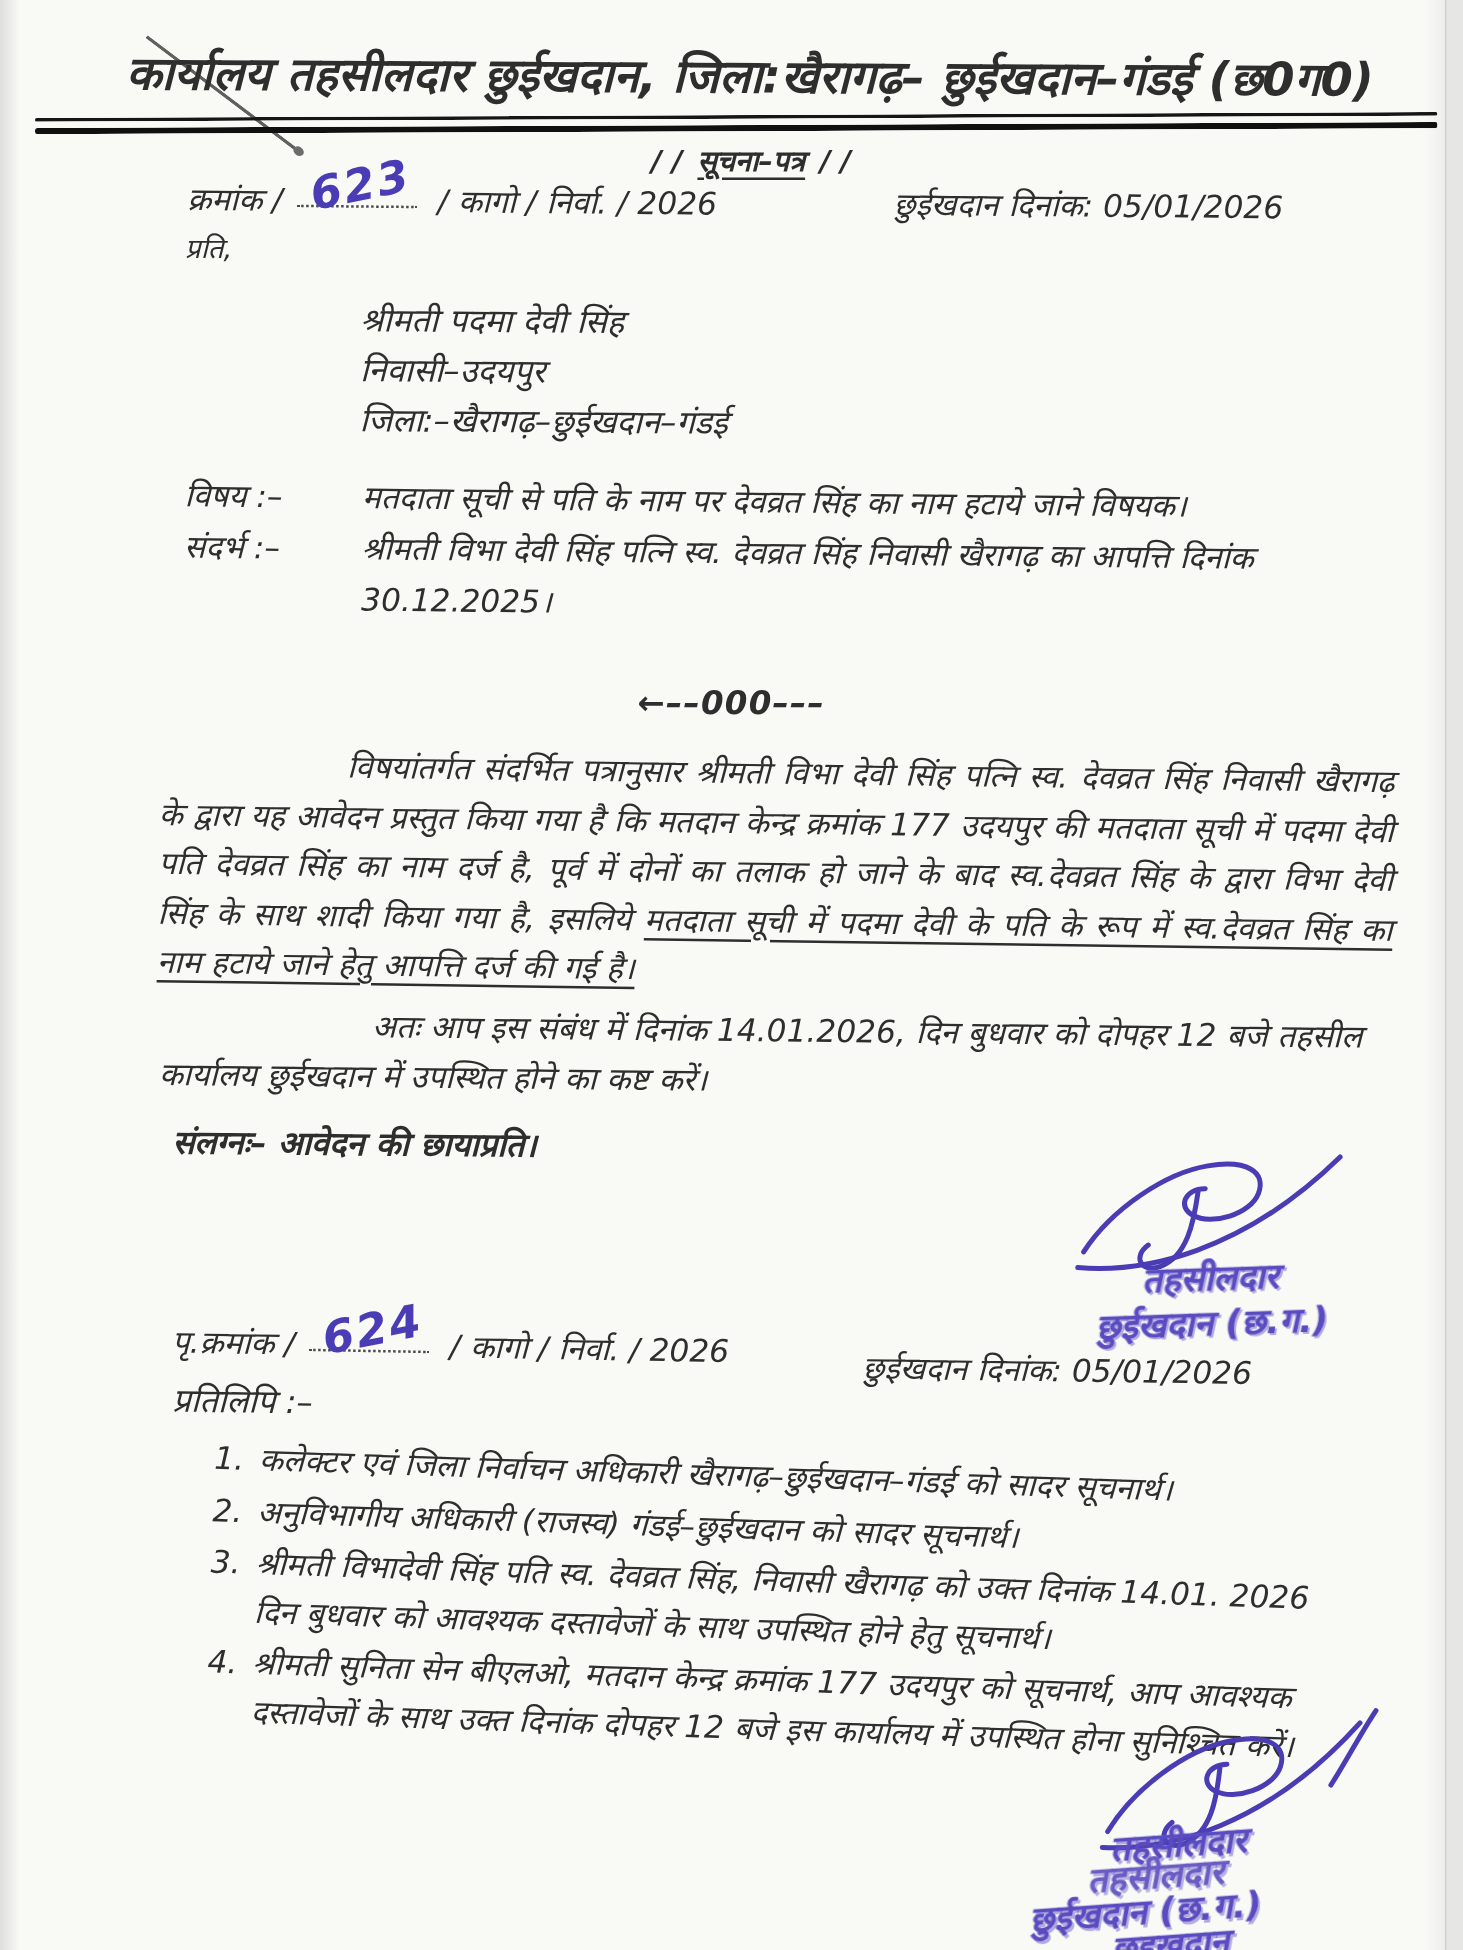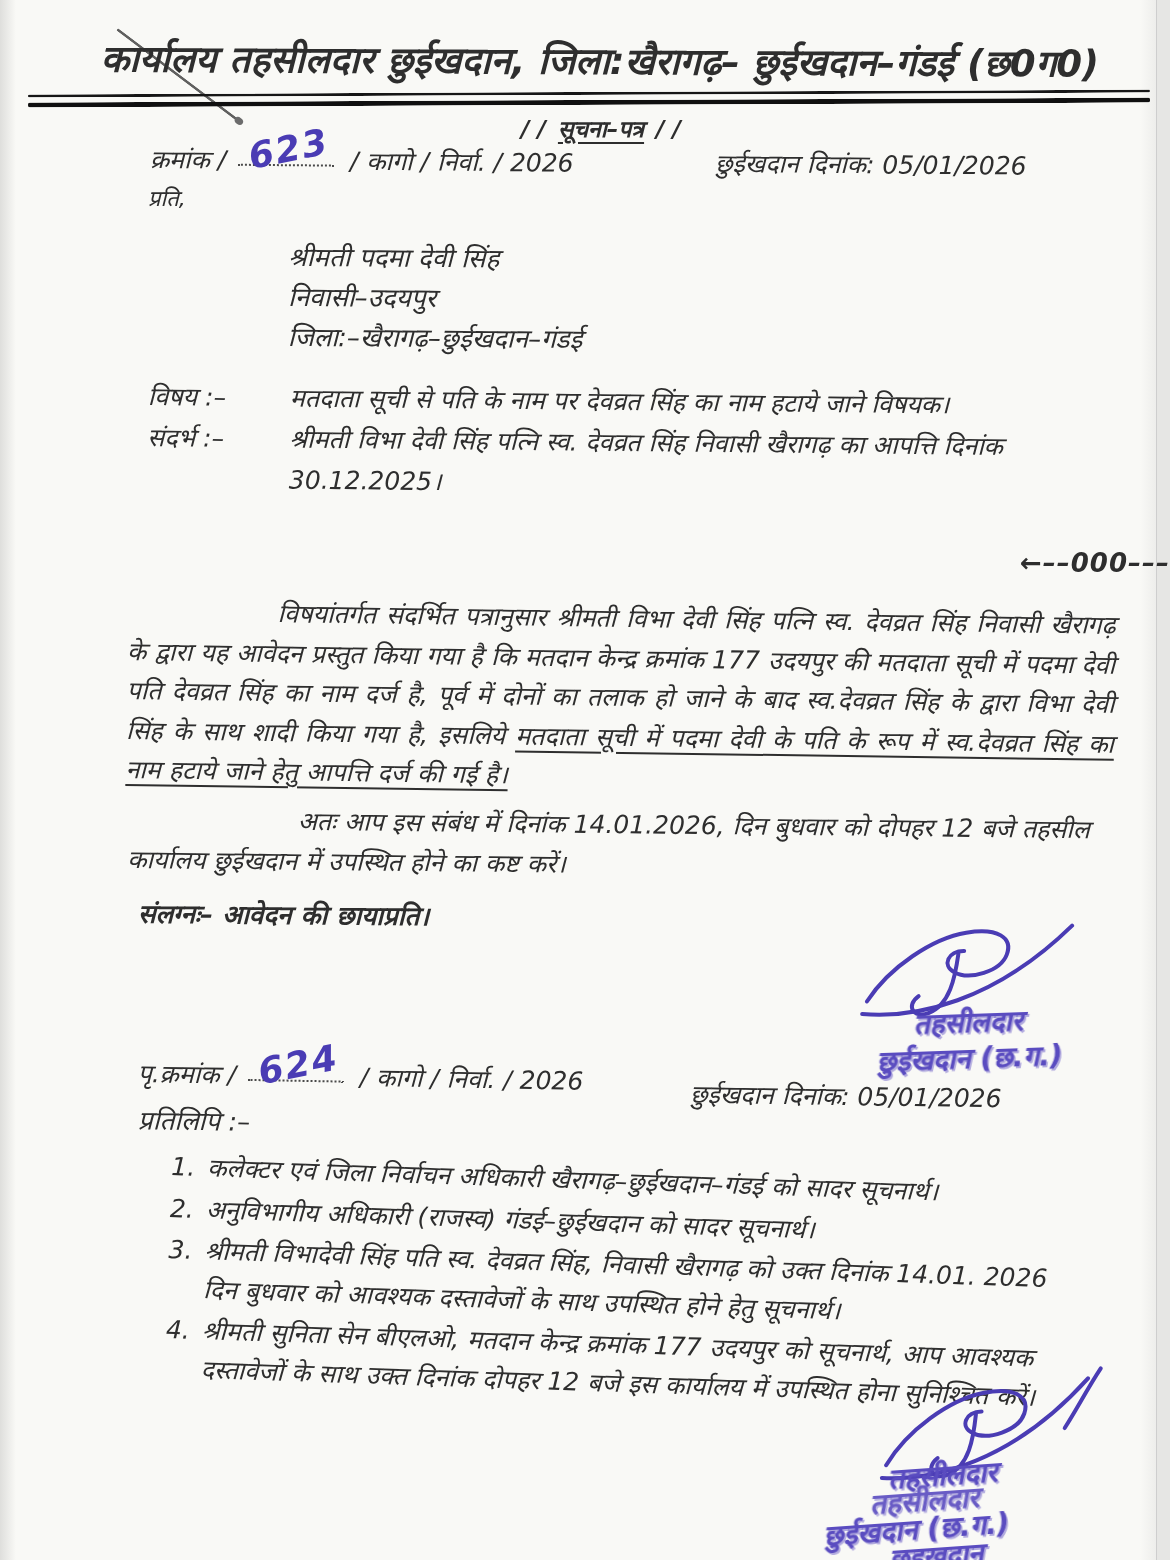--- a/index.html
+++ b/index.html
@@ -33,21 +33,21 @@
   .hand-num{position:absolute;left:12px;bottom:0px;font-size:36px;font-weight:700;color:var(--ink,#4a3cb4);transform:rotate(-12deg);letter-spacing:2px;}
 
   .to-label{position:absolute;left:148px;top:182px;font-size:22px;}
   .addressee{position:absolute;left:288px;top:238px;font-size:26px;line-height:40px;transform:rotate(.4deg);}
 
   .subj-block{position:absolute;left:148px;top:376px;width:960px;transform:rotate(.6deg);transform-origin:left top;}
   .subj-row{display:flex;font-size:25px;line-height:41px;}
   .subj-label{width:140px;flex:0 0 140px;}
   .subj-text{flex:1;padding-left:2px;}
 
-  .separator{position:absolute;left:0;top:548px;width:1170px;text-align:right;font-size:26px;font-weight:700;letter-spacing:1px;}
+  .separator{position:absolute;left:0;top:548px;width:1170px;text-align:center;font-size:26px;font-weight:700;letter-spacing:1px;}
 
   .body-para1{position:absolute;left:128px;top:592px;width:988px;font-size:25px;line-height:39.5px;text-indent:150px;transform:rotate(.8deg);transform-origin:left top;text-align:justify;}
   .uline{text-decoration:underline;text-underline-offset:6px;}
   .body-para2{position:absolute;left:128px;top:800px;width:988px;font-size:25px;line-height:40px;text-indent:170px;transform:rotate(.6deg);transform-origin:left top;}
   .enclosure{position:absolute;left:138px;top:896px;font-size:26px;font-weight:700;transform:rotate(.5deg);}
 
   .sig{position:absolute;}
   .sig svg{display:block;}
   .stamp{position:absolute;color:var(--stamp,#5a4cc0);font-weight:700;text-align:center;filter:blur(.45px);}
   .stamp .sl{text-shadow:1.5px 2px 0 rgba(90,76,192,.45), -1px 0 0 rgba(90,76,192,.3);white-space:nowrap;}

